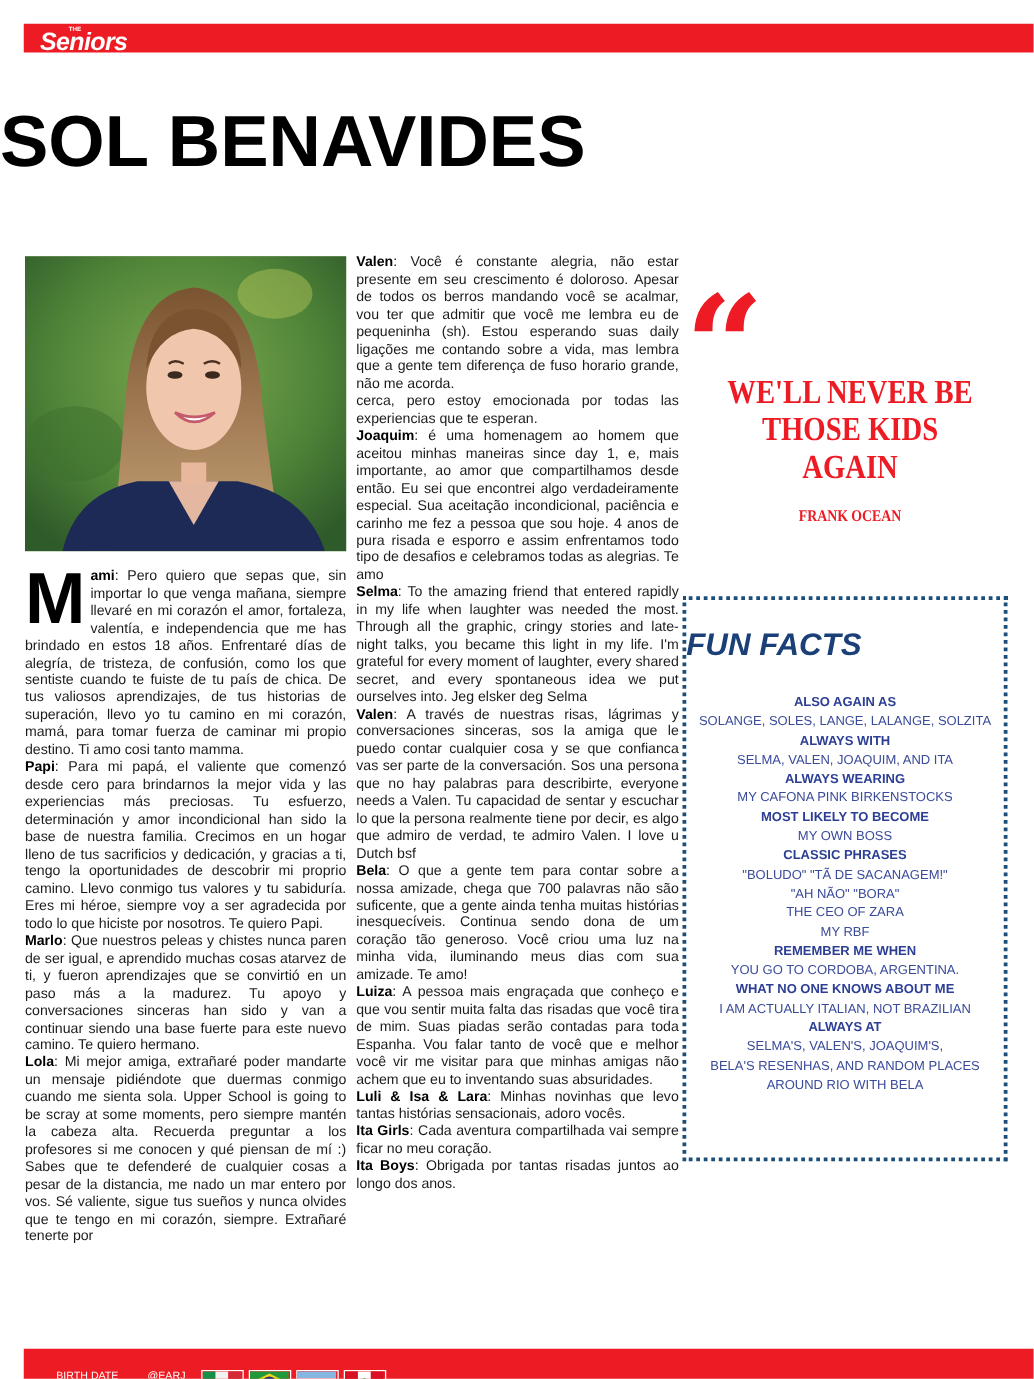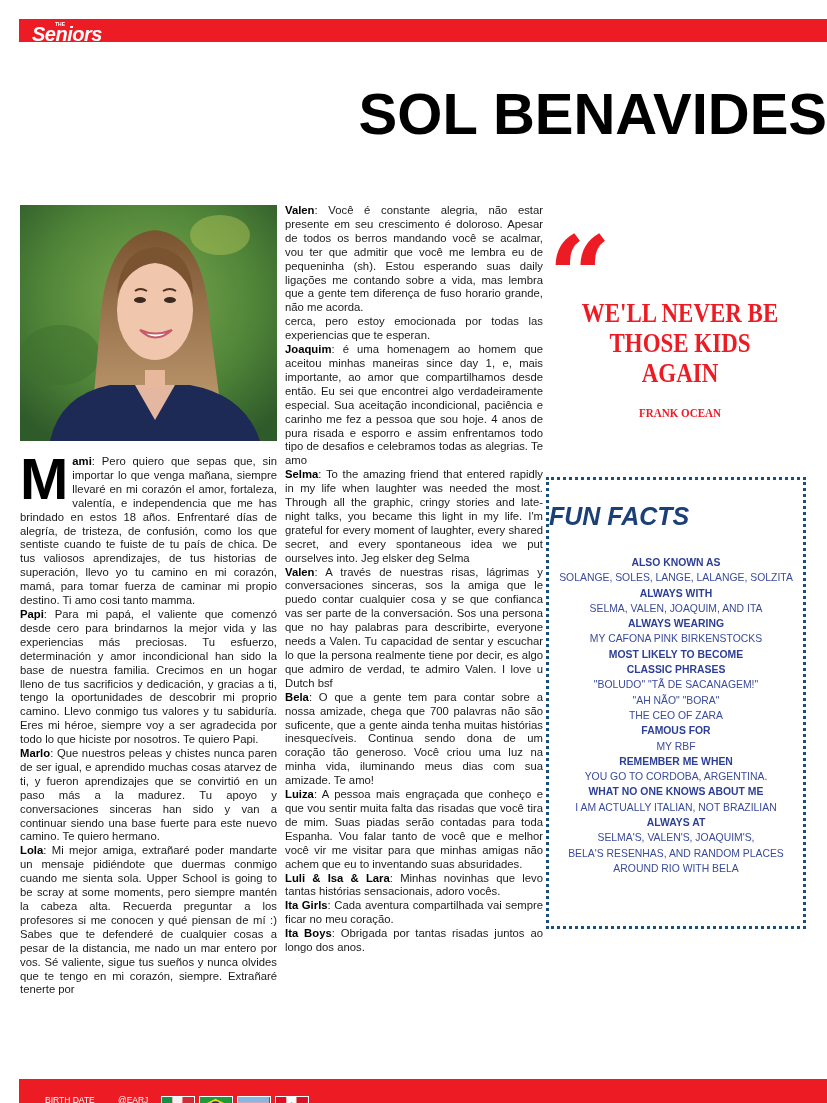--- a/index.html
+++ b/index.html
@@ -1,20 +1,20 @@
 <!DOCTYPE html>
 <html><head>
 <meta charset="utf-8">
 <style>
   html, body { margin: 0; padding: 0; background: #ffffff; }
   body { width: 827px; height: 1103px; position: relative; overflow: hidden; font-family: "Liberation Sans", sans-serif; color: #111; }
   .header-bar { position: absolute; left: 19px; top: 19px; width: 808px; height: 23px; background: #ed1c24; }
   .brand { position: absolute; left: 13px; top: 4px; color: #fff; font-weight: bold; font-style: italic; font-size: 20px; letter-spacing: -0.5px; font-family: "Liberation Sans", sans-serif; }
   .brand-small { position: absolute; left: 36px; top: 2px; color: #fff; font-size: 5px; font-weight: bold; }
-  .page-title { position: absolute; left: 0; top: 80px; width: 827px; text-align: right; font-weight: bold; font-size: 58px; letter-spacing: 0px; color: #000; font-family: "Liberation Sans", sans-serif; }
+  .page-title { position: absolute; left: 0; top: 80px; width: 827px; text-align: left; font-weight: bold; font-size: 58px; letter-spacing: 0px; color: #000; font-family: "Liberation Sans", sans-serif; }
   .photo { position: absolute; left: 20px; top: 205px; width: 257px; height: 236px; overflow: hidden; background: #4d7a36; }
   .col { position: absolute; font-size: 11.3px; line-height: 13.9px; text-align: justify; color: #1a1a1a; }
   .col1 { left: 20px; top: 455px; width: 257px; }
   .col2 { left: 285px; top: 204px; width: 258px; }
   .col p { margin: 0; }
   .col b { font-weight: bold; color: #000; }
   .dropcap { float: left; font-size: 58px; line-height: 44px; font-weight: bold; color: #000; margin: 0 4px 0 0; padding-top: 2px; font-family: "Liberation Sans", sans-serif; }
   .quote-mark { position: absolute; left: 548px; top: 222px; color: #ed1c24; font-family: "DejaVu Serif", serif; font-size: 110px; font-weight: bold; line-height: 1; }
   .quote-text { position: absolute; left: 560px; top: 298px; width: 240px; text-align: center; color: #ed1c24; font-family: "Liberation Serif", serif; font-weight: bold; font-size: 27px; line-height: 30px; transform: scaleX(0.85); }
   .quote-author { position: absolute; left: 560px; top: 405px; width: 240px; text-align: center; color: #ed1c24; font-family: "Liberation Serif", serif; font-weight: bold; font-size: 13px; transform: scaleX(0.85); }
@@ -90,32 +90,32 @@
   <p><b>Ita Boys</b><span>: Obrigada por tantas risadas juntos ao longo dos anos.</span></p>
 </div>
 
 <div class="quote-mark">“</div>
 <div class="quote-text">WE'LL NEVER BE THOSE KIDS AGAIN</div>
 <div class="quote-author">FRANK OCEAN</div>
 
 <div class="fun-box">
   <div class="fun-title">FUN FACTS</div>
   <div class="fun-list">
-    <div class="lbl">ALSO KNOWN AS</div>
+    <div class="lbl">ALSO AGAIN AS</div>
     <div>SOLANGE, SOLES, LANGE, LALANGE, SOLZITA</div>
     <div class="lbl">ALWAYS WITH</div>
     <div>SELMA, VALEN, JOAQUIM, AND ITA</div>
     <div class="lbl">ALWAYS WEARING</div>
     <div>MY CAFONA PINK BIRKENSTOCKS</div>
     <div class="lbl">MOST LIKELY TO BECOME</div>
+    <div>MY OWN BOSS</div>
     <div class="lbl">CLASSIC PHRASES</div>
     <div>"BOLUDO" "TÃ DE SACANAGEM!"</div>
     <div>"AH NÃO" "BORA"</div>
     <div>THE CEO OF ZARA</div>
-    <div class="lbl">FAMOUS FOR</div>
     <div>MY RBF</div>
     <div class="lbl">REMEMBER ME WHEN</div>
     <div>YOU GO TO CORDOBA, ARGENTINA.</div>
     <div class="lbl">WHAT NO ONE KNOWS ABOUT ME</div>
     <div>I AM ACTUALLY ITALIAN, NOT BRAZILIAN</div>
     <div class="lbl">ALWAYS AT</div>
     <div>SELMA'S, VALEN'S, JOAQUIM'S,</div>
     <div>BELA'S RESENHAS, AND RANDOM PLACES</div>
     <div>AROUND RIO WITH BELA</div>
   </div>

